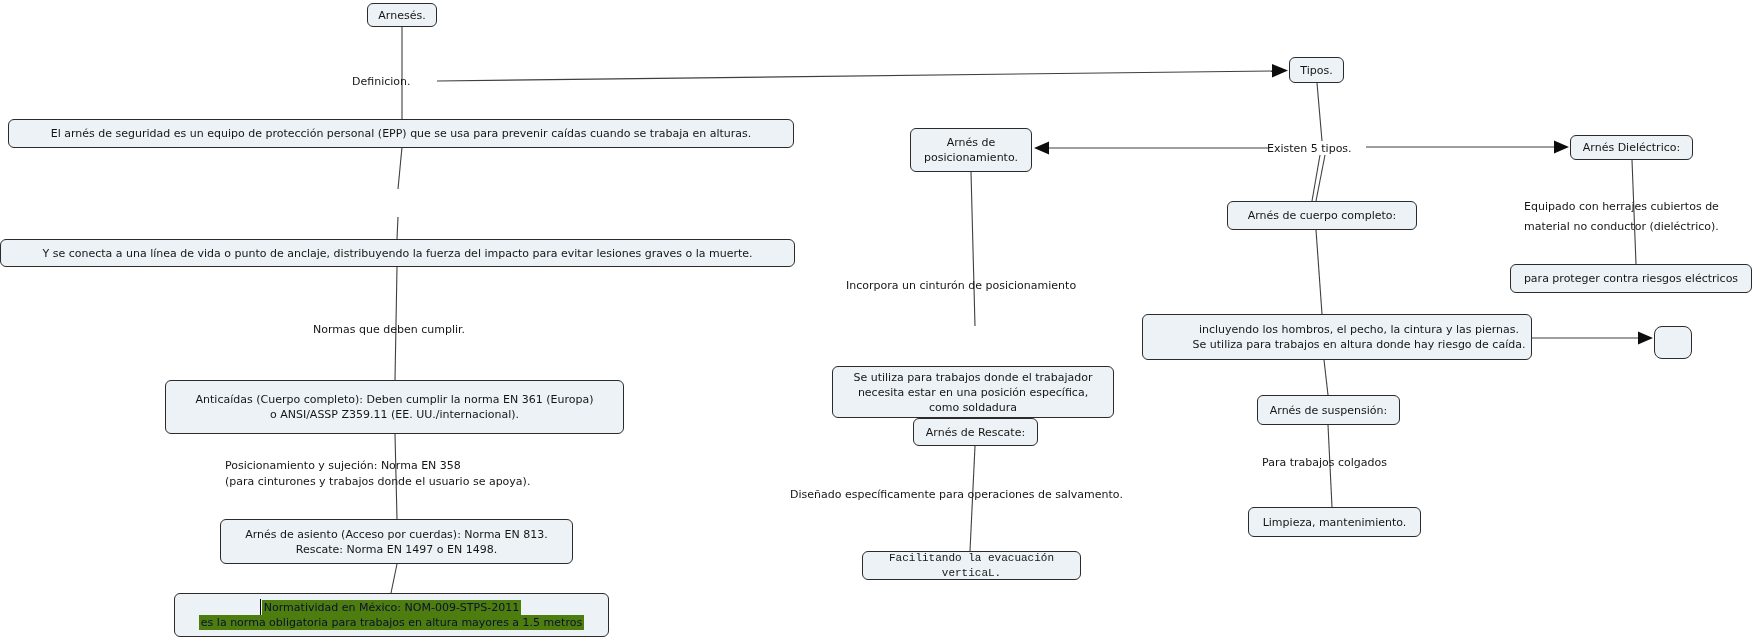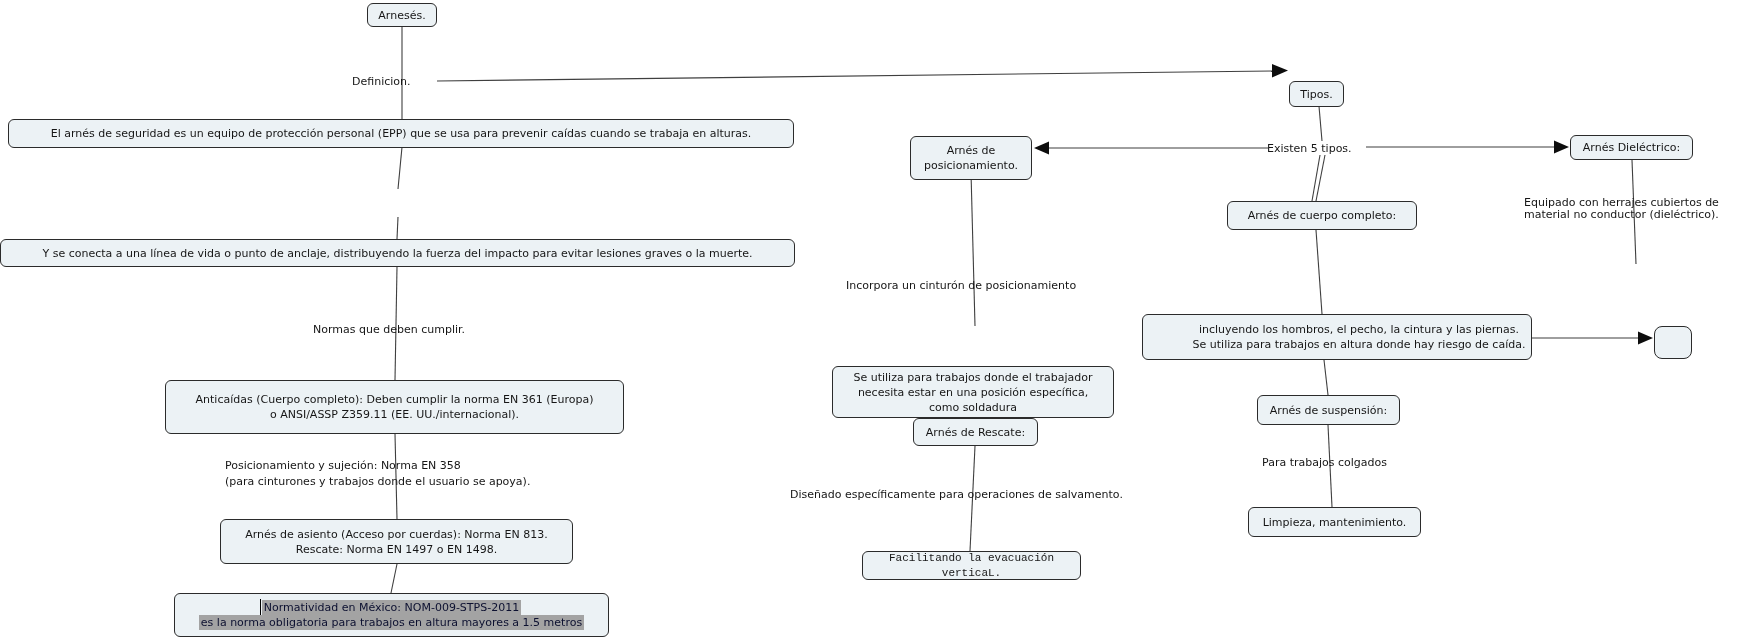--- a/index.html
+++ b/index.html
@@ -14,21 +14,21 @@
     background:#ecf2f5;border:1.4px solid #2b2b2b;border-radius:6px;
     display:flex;align-items:center;justify-content:center;
     text-align:center;white-space:pre-line;padding:1px 4px;
   }
   .lbl{
     position:absolute;box-sizing:border-box;
     white-space:pre-line;background:transparent;
   }
   .nrm{flex-direction:column;}
   .nrm .hl{
-    display:inline-block;background:#a3a3a3;color:#0c1030;
+    display:inline-block;background:#4d7c0f;color:#0c1030;
     padding:0 2px;position:relative;
   }
   .nrm .hl.caret::before{
     content:"";position:absolute;left:-2px;top:-1px;width:1.5px;height:17px;background:#000;
   }
 </style>
 </head>
 <body>
 
 <div id="canvas">
@@ -80,36 +80,37 @@
 o ANSI/ASSP Z359.11 (EE. UU./internacional).</div>
   <div class="lbl" style="left:225px;top:458px;width:345px;height:34px;line-height:16px;">Posicionamiento y sujeción: Norma EN 358
 (para cinturones y trabajos donde el usuario se apoya).</div>
   <div class="node" style="left:220px;top:519px;width:353px;height:45px;">Arnés de asiento (Acceso por cuerdas): Norma EN 813.
 Rescate: Norma EN 1497 o EN 1498.</div>
   <div class="node nrm" style="left:174px;top:593px;width:435px;height:44px;">
     <span class="hl caret">Normatividad en México: NOM-009-STPS-2011</span>
     <span class="hl">es la norma obligatoria para trabajos en altura mayores a 1.5 metros</span>
   </div>
 
-  <div class="node" style="left:1289px;top:57px;width:55px;height:26px;margin-top:24px;">Tipos.</div>
+  <div class="node" style="left:1289px;top:57px;width:55px;height:26px;">Tipos.</div>
   <div class="lbl" style="left:1267px;top:141px;width:100px;height:15px;">Existen 5 tipos.</div>
 
-  <div class="node" style="left:910px;top:136px;width:122px;height:44px;">Arnés de
+  <div class="node" style="left:910px;top:128px;width:122px;height:44px;">Arnés de
 posicionamiento.</div>
   <div class="lbl" style="left:846px;top:278px;width:252px;height:16px;">Incorpora un cinturón de posicionamiento</div>
   <div class="node" style="left:832px;top:326px;width:282px;height:52px;margin-top:40px;">Se utiliza para trabajos donde el trabajador
 necesita estar en una posición específica,
 como soldadura</div>
   <div class="node" style="left:913px;top:418px;width:125px;height:28px;">Arnés de Rescate:</div>
   <div class="lbl" style="left:790px;top:487px;width:362px;height:17px;">Diseñado específicamente para operaciones de salvamento.</div>
   <div class="node" style="left:862px;top:551px;width:219px;height:29px;font-family:Liberation Mono, monospace;">Facilitando la evacuación verticaL.</div>
 
   <div class="node" style="left:1570px;top:135px;width:123px;height:25px;">Arnés Dieléctrico:</div>
-  <div class="lbl" style="left:1524px;top:197px;width:220px;height:32px;line-height:12px;">Equipado con herrajes cubiertos de
+  <div class="lbl" style="left:1524px;top:197px;width:220px;height:32px;line-height:20px;">Equipado con herrajes cubiertos de
 material no conductor (dieléctrico).</div>
+  <div class="node" style="left:1510px;top:264px;width:242px;height:29px;">para proteger contra riesgos eléctricos</div>
 
   <div class="node" style="left:1227px;top:201px;width:190px;height:29px;">Arnés de cuerpo completo:</div>
   <div class="node" style="left:1142px;top:314px;width:390px;height:46px;padding-left:48px;">incluyendo los hombros, el pecho, la cintura y las piernas.
 Se utiliza para trabajos en altura donde hay riesgo de caída.</div>
   <div class="node" style="left:1654px;top:326px;width:38px;height:33px;border-radius:8px;"></div>
   <div class="node" style="left:1257px;top:395px;width:143px;height:30px;">Arnés de suspensión:</div>
   <div class="lbl" style="left:1262px;top:455px;width:141px;height:16px;">Para trabajos colgados</div>
   <div class="node" style="left:1248px;top:507px;width:173px;height:30px;">Limpieza, mantenimiento.</div>
 
 </div>

